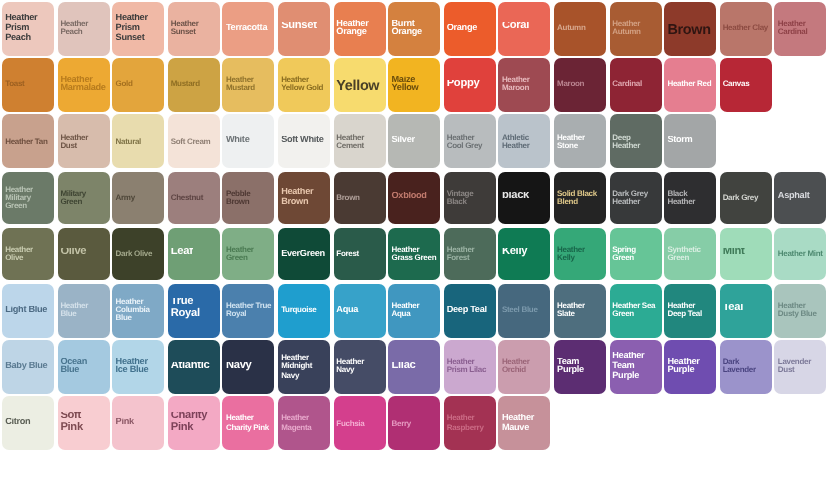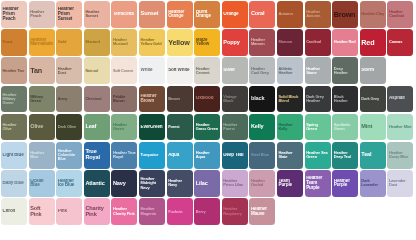--- a/index.html
+++ b/index.html
@@ -138,33 +138,27 @@
       </div>
       <div class="swatch t-xs" style="background: rgb(107, 36, 53);">
         <span class="label" style="color: rgb(187, 133, 145);">Maroon</span>
       </div>
       <div class="swatch t-xs" style="background: rgb(142, 36, 52);">
         <span class="label" style="color: rgb(224, 168, 176);">Cardinal</span>
       </div>
       <div class="swatch t-xs" style="background: rgb(229, 126, 144);">
         <span class="label" style="color: rgb(255, 255, 255);">Heather Red</span>
       </div>
-      <div class="swatch t-l" style="background: rgb(190, 31, 51);">
-        <span class="label" style="color: rgb(255, 255, 255);">Red</span>
-      </div>
       <div class="swatch t-xs" style="background: rgb(183, 39, 54);">
         <span class="label" style="color: rgb(255, 255, 255);">Canvas</span>
       </div>
     </div>
     <div class="row">
       <div class="swatch t-xs" style="background: rgb(200, 161, 141);">
         <span class="label" style="color: rgb(110, 79, 63);">Heather Tan</span>
-      </div>
-      <div class="swatch t-l" style="background: rgb(216, 182, 164);">
-        <span class="label" style="color: rgb(75, 58, 48);">Tan</span>
       </div>
       <div class="swatch t-xs" style="background: rgb(215, 188, 172);">
         <span class="label" style="color: rgb(111, 86, 71);">Heather Dust</span>
       </div>
       <div class="swatch t-xs" style="background: rgb(232, 220, 174);">
         <span class="label" style="color: rgb(126, 114, 70);">Natural</span>
       </div>
       <div class="swatch t-xs" style="background: rgb(244, 227, 216);">
         <span class="label" style="color: rgb(143, 127, 116);">Soft Cream</span>
       </div>

